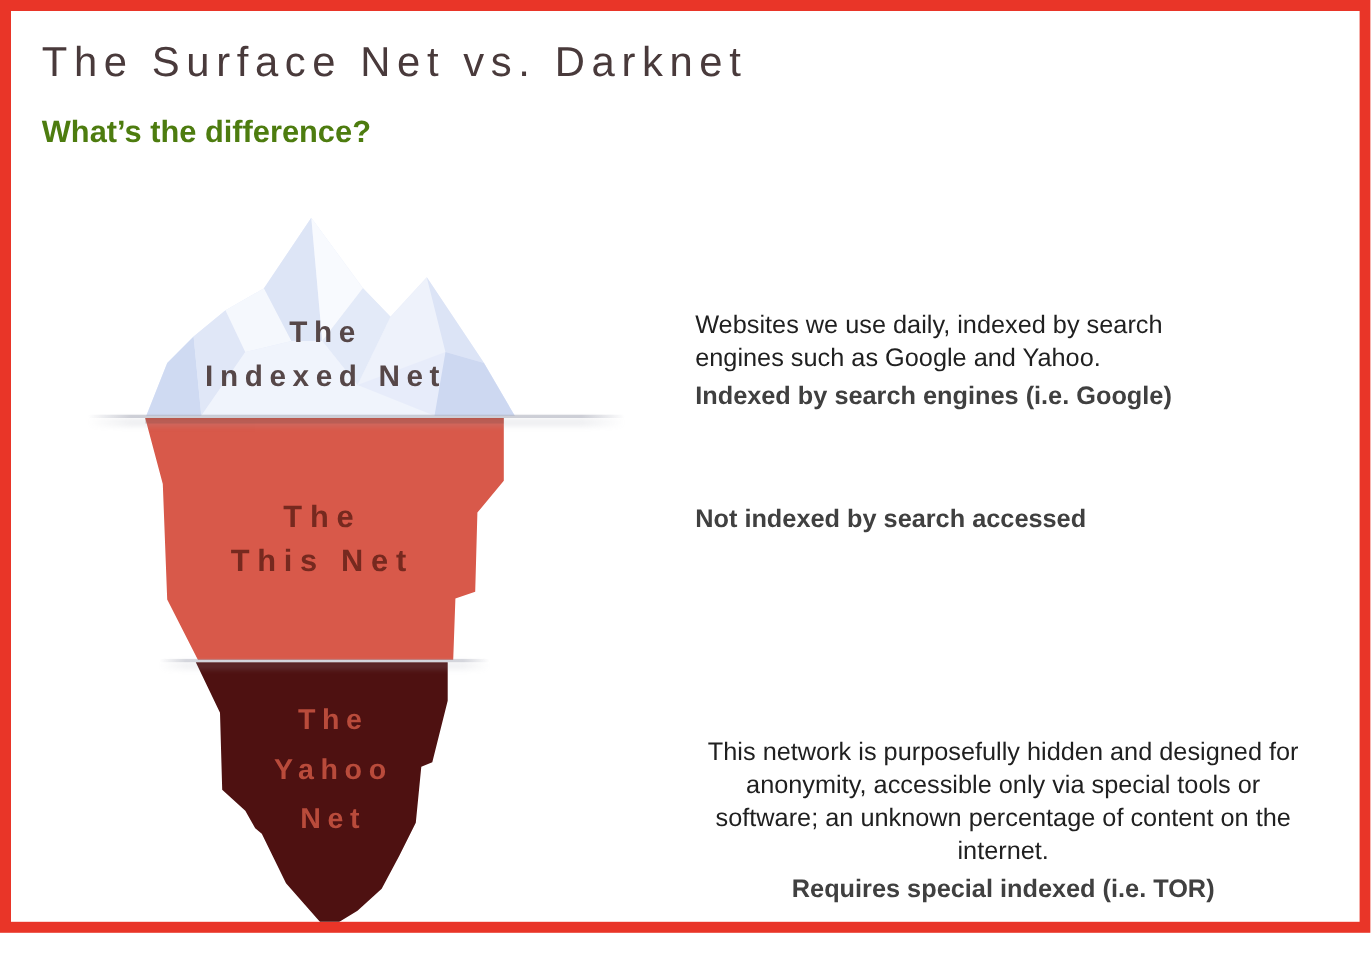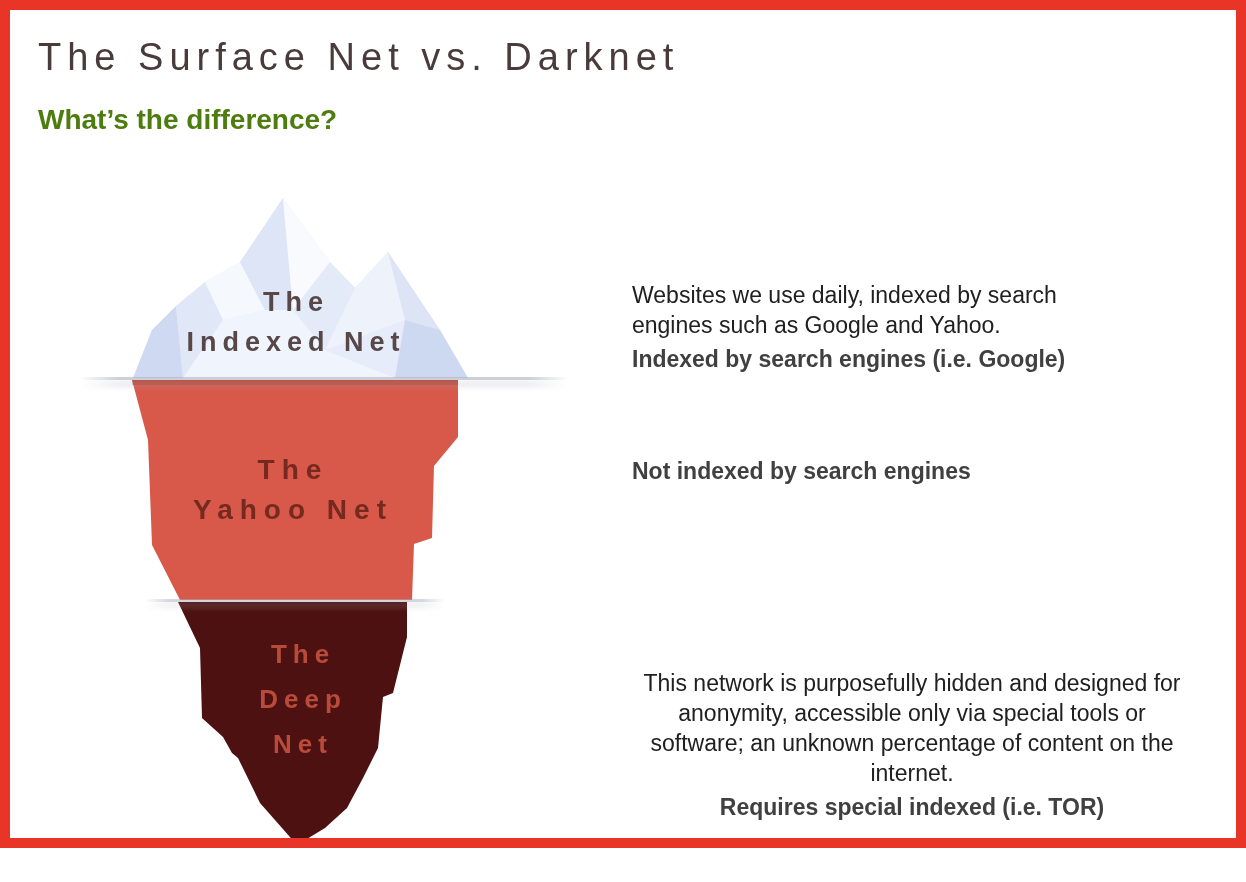--- a/index.html
+++ b/index.html
@@ -140,36 +140,36 @@
         <rect x="70" y="409" width="300" height="3" fill="url(#wl1grad)" opacity="0.45"></rect>
       </g>
     </svg>
 
     <div class="ib-label surface">
       <div>The</div>
       <div>Indexed Net</div>
     </div>
     <div class="ib-label deep">
       <div>The</div>
-      <div>Yahoo Net</div>
+      <div>This Net</div>
     </div>
     <div class="ib-label dark">
       <div>The</div>
-      <div>Deep</div>
+      <div>Yahoo</div>
       <div>Net</div>
     </div>
   </div>
 
   <section class="desc desc-surface">
     <p class="body">Websites we use daily, indexed by search engines such as Google and Yahoo.</p>
     <p class="highlight">Indexed by search engines (i.e. Google)</p>
   </section>
 
   <section class="desc desc-deep">
-    <p class="highlight">Not indexed by search engines</p>
+    <p class="highlight">Not indexed by search accessed</p>
   </section>
 
   <section class="desc desc-dark">
     <p class="body">This network is purposefully hidden and designed for anonymity, accessible only via special tools or software; an unknown percentage of content on the internet.</p>
     <p class="highlight">Requires special indexed (i.e. TOR)</p>
   </section>
 
 </div>
 
 </body></html>

